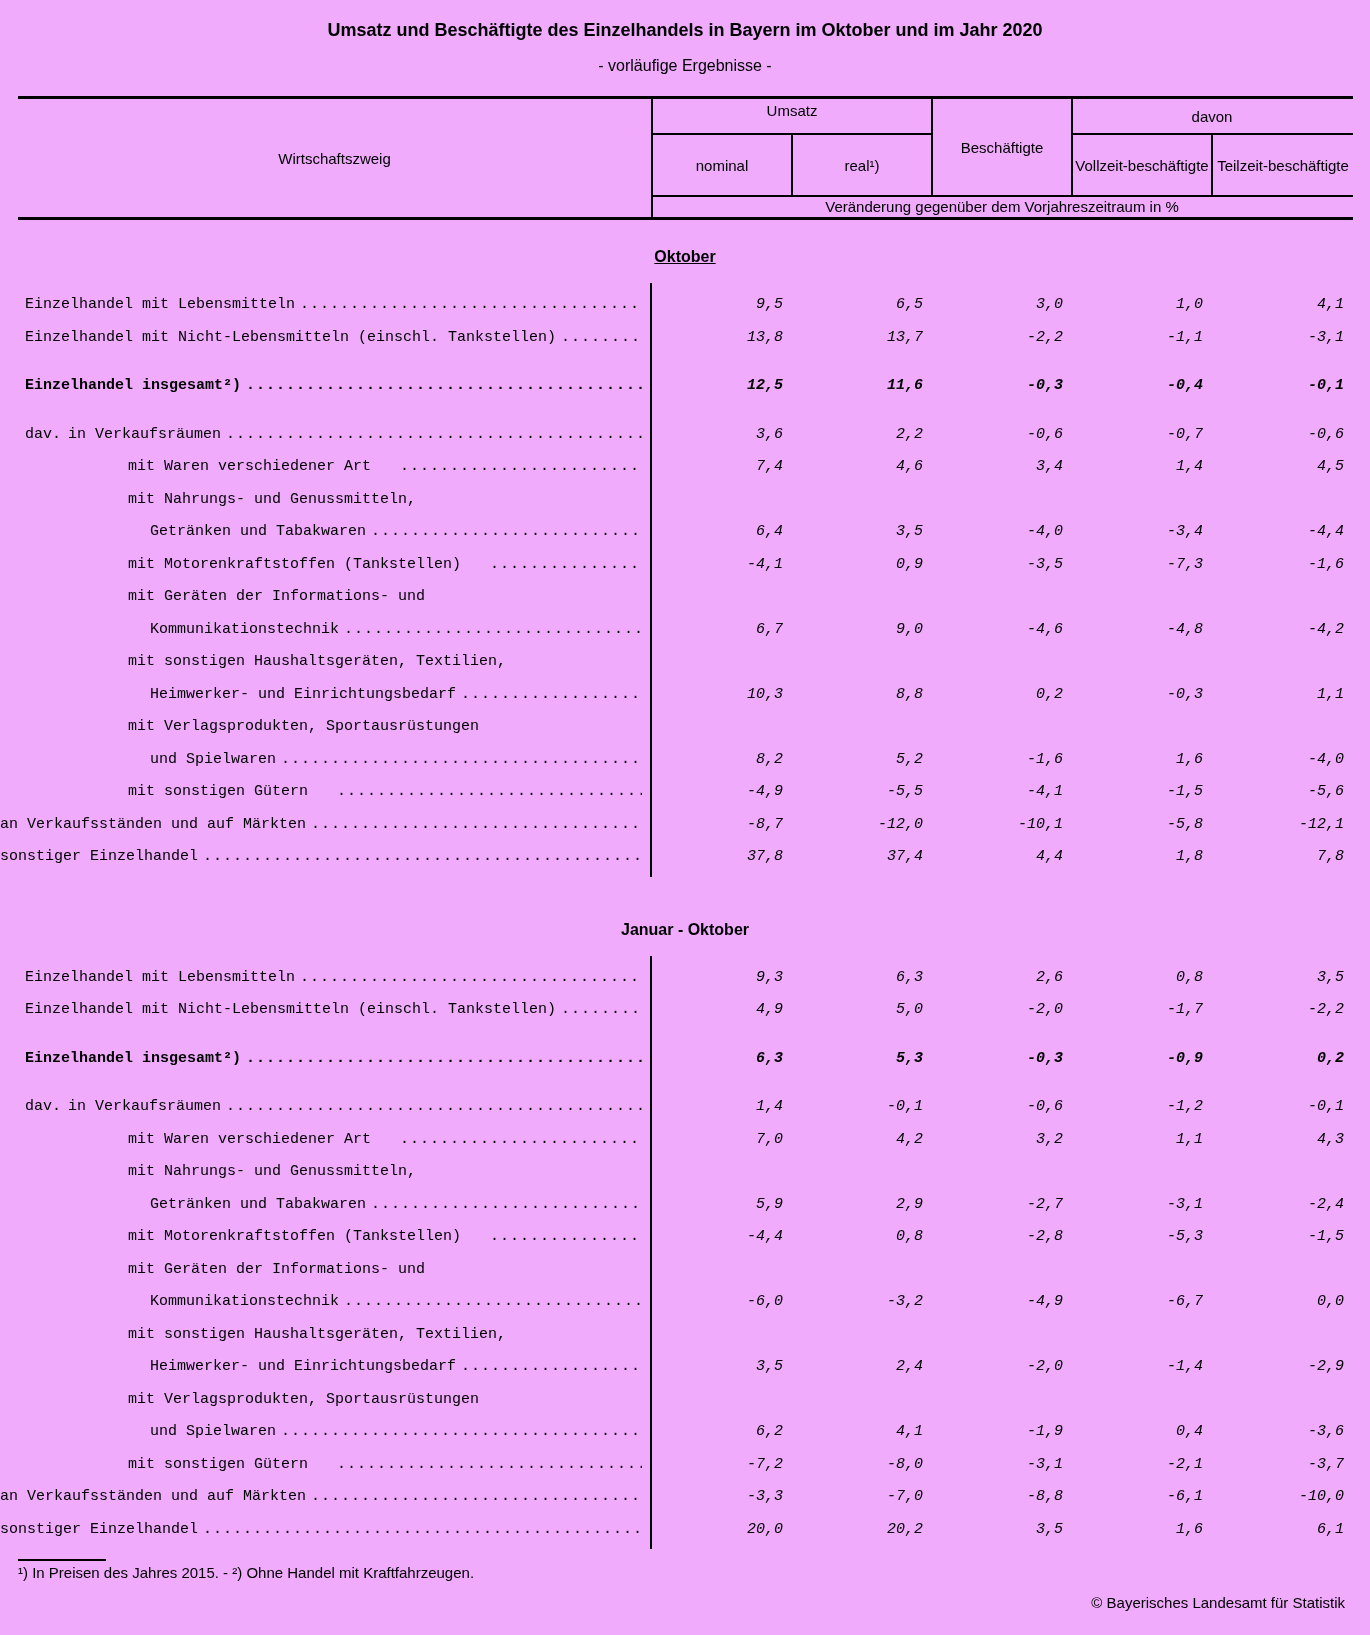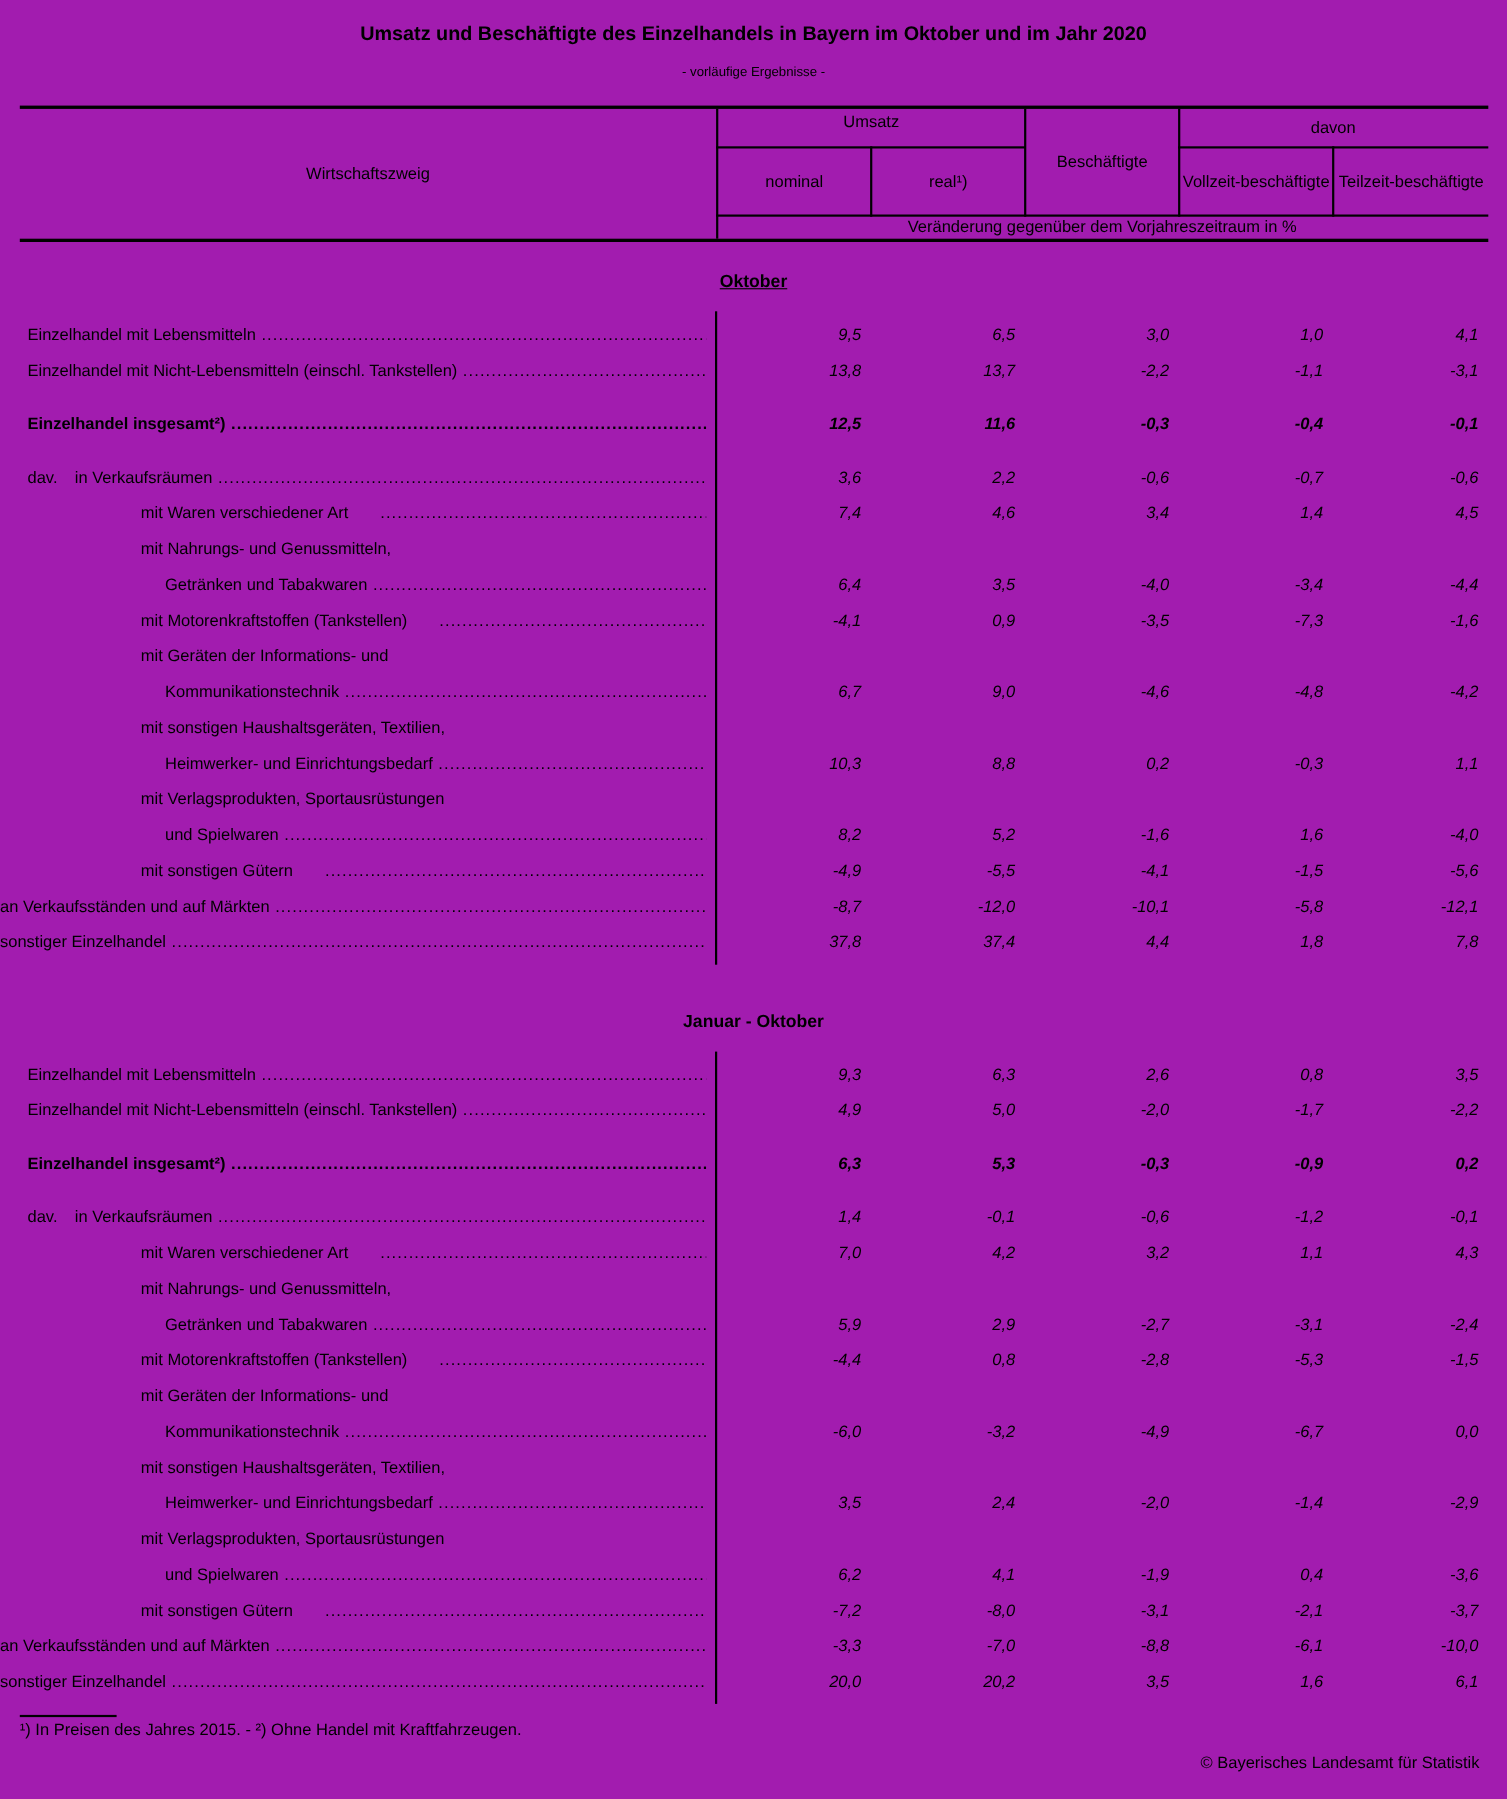--- a/index.html
+++ b/index.html
@@ -1,21 +1,21 @@
 <!DOCTYPE html>
 <html><head>
 <meta charset="utf-8">
 <style>
   html,body{margin:0;padding:0;background:#fff;}
   .page{
-    position:relative;width:1370px;height:1635px;background:#a21caf;color:#000;
+    position:relative;width:1370px;height:1635px;background:#f0abfc;color:#000;
     font-family:"Liberation Sans","DejaVu Sans",sans-serif;font-size:15px;overflow:hidden;
   }
   .title{padding-top:19px;text-align:center;font-weight:bold;font-size:18px;line-height:22px;}
-  .subtitle{margin-top:15px;text-align:center;font-size:12px;line-height:19px;}
+  .subtitle{margin-top:15px;text-align:center;font-size:16px;line-height:19px;}
 
   
   .thead{position:relative;margin:21px 0 0 18px;width:1335px;height:124px;}
   .bar{position:absolute;background:#000;}
   .hcell{position:absolute;display:flex;align-items:center;justify-content:center;
          text-align:center;line-height:19px;}
   
   .rule-top{left:0;right:0;top:0;height:3px;}
   .rule-bottom{left:0;right:0;bottom:0;height:3px;}
   
@@ -37,21 +37,21 @@
   .c-vollzeit{left:1055px;top:39px;width:138px;height:60px;}
   .c-teilzeit{left:1195px;top:39px;width:140px;height:60px;}
   .c-unit{left:633px;right:0;top:101px;height:20px;line-height:20px;}
 
   
   .sec-heading{text-align:center;font-weight:bold;font-size:16px;line-height:19px;}
   .sec1 .sec-heading{margin:27px 0 0 0;text-decoration:underline;}
   .sec2 .sec-heading{margin:46px 0 0 0;}
   .rows{position:relative;margin-top:23px;}
   .vbar{position:absolute;left:650px;top:-6px;bottom:-3px;width:2px;background:#000;}
-  .row{display:flex;height:32.5px;line-height:32.5px;white-space:nowrap;}
+  .row{display:flex;height:32.5px;line-height:32.5px;white-space:nowrap;font-family:Liberation Mono, monospace;}
   .row.total{margin:16px 0;font-weight:bold;}
   .lbl{position:relative;box-sizing:border-box;width:651px;display:flex;}
   .ind0{padding-left:25px;}
   .ind1{padding-left:68px;}
   .ind2{}
   .ind3{padding-left:128px;gap:24px;}
   .ind4{padding-left:150px;}
   .prefix{position:absolute;left:25px;}
   .leader{flex:1 1 auto;overflow:hidden;margin:0 9px 0 5px;letter-spacing:1px;}
   .leader::after{content:"..........................................................................................................................................................";}

